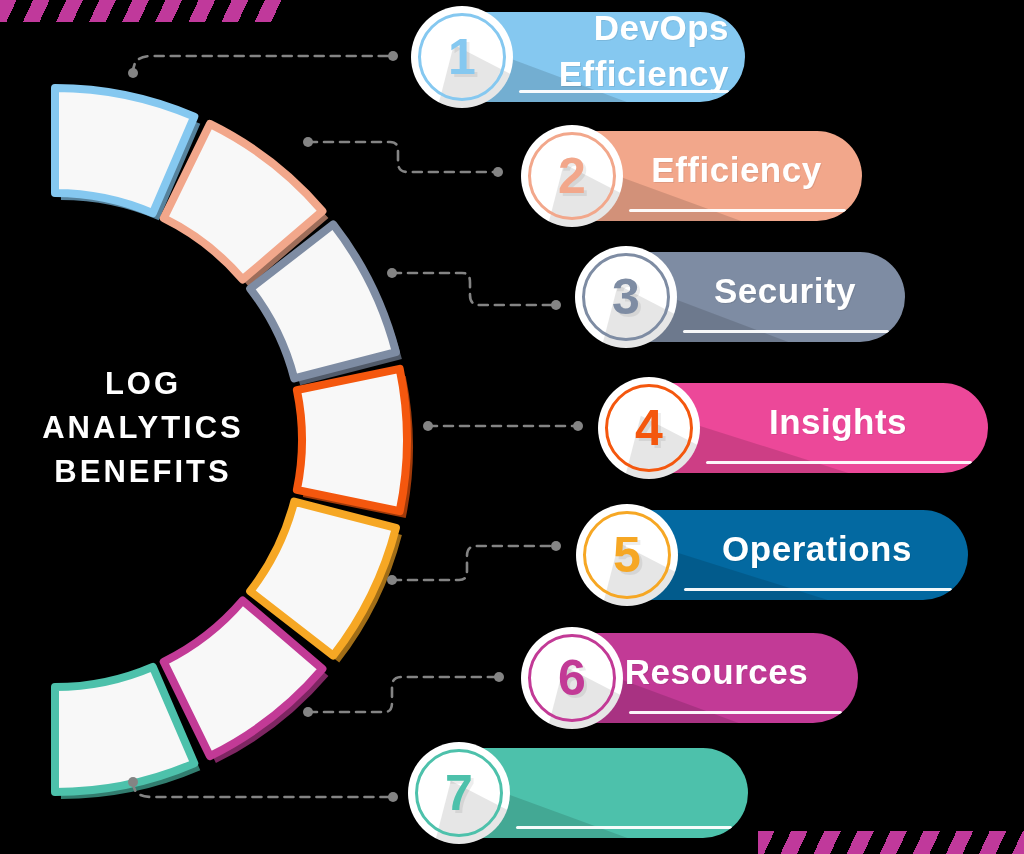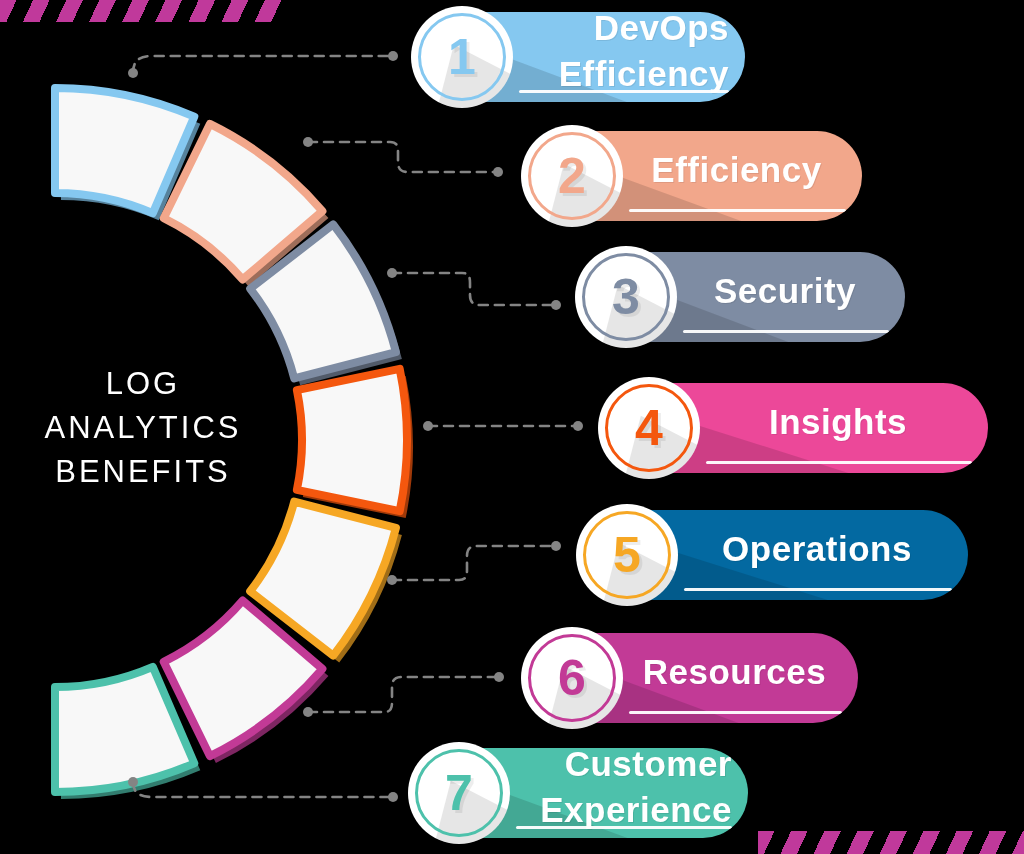--- a/index.html
+++ b/index.html
@@ -7,21 +7,21 @@
     width:1024px;height:854px;position:relative;overflow:hidden;
     background:#000;font-family:"Liberation Sans","DejaVu Sans",sans-serif;
   }
   
   .stripes{position:absolute;pointer-events:none;}
   .stripes.tl{left:0;top:0;width:282px;height:22px;}
   .stripes.br{left:758px;top:831px;width:266px;height:23px;}
   
   .title{
     position:absolute;left:18px;top:362px;width:250px;
-    color:#fff;font-size:31px;font-weight:400;letter-spacing:3px;
+    color:#fff;font-size:31px;font-weight:700;letter-spacing:3px;
     line-height:1.42;text-align:center;
   }
   
   svg.layer{position:absolute;left:0;top:0;width:1024px;height:854px;}
   .connector{fill:none;stroke:#848484;stroke-width:2.6;stroke-dasharray:9 7;stroke-linecap:round;}
   .connector-dot{fill:#848484;stroke:none;}
   
   .item{position:absolute;}
   .pill{
     position:absolute;border-radius:46px;overflow:hidden;
@@ -171,34 +171,33 @@
   <div class="badge" style="left: 576px; top: 504px; color: rgb(246, 167, 36);">
     <div class="circle-shade"></div>
     <div class="ring"></div>
     <span class="num">5</span>
   </div>
 </div>
 
 <div class="item">
   <div class="pill" style="left: 544px; top: 633px; width: 314px; height: 90px; background: rgb(194, 58, 150);">
     <div class="shade"></div>
-    <span class="label" style="left: 83px; top: 0px; bottom: 12px; width: 215px;">Resources</span>
+    <span class="label" style="left: 65px; top: 0px; bottom: 12px; width: 215px;">Resources</span>
     <div class="underline" style="left: 85px; right: 16px; bottom: 9px;"></div>
   </div>
   <div class="badge" style="left: 521px; top: 627px; color: rgb(194, 58, 150);">
     <div class="circle-shade"></div>
     <div class="ring"></div>
     <span class="num">6</span>
   </div>
 </div>
 
 <div class="item">
   <div class="pill" style="left: 431px; top: 748px; width: 317px; height: 90px; background: rgb(77, 193, 171);">
     <div class="shade"></div>
-    <span class="label" style="left: 83px; top: 0px; bottom: 12px; width: 218px;">Customer Experience</span>
     <div class="underline" style="left: 85px; right: 16px; bottom: 9px;"></div>
   </div>
   <div class="badge" style="left: 408px; top: 742px; color: rgb(77, 193, 171);">
     <div class="circle-shade"></div>
     <div class="ring"></div>
     <span class="num">7</span>
   </div>
 </div>
 
 </body></html>

